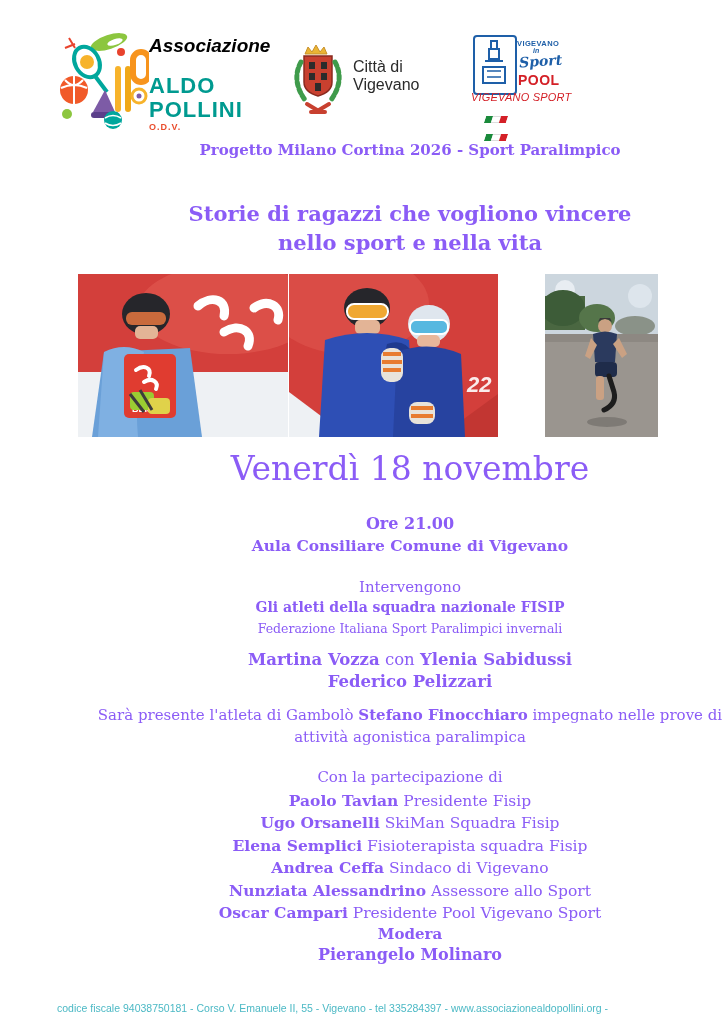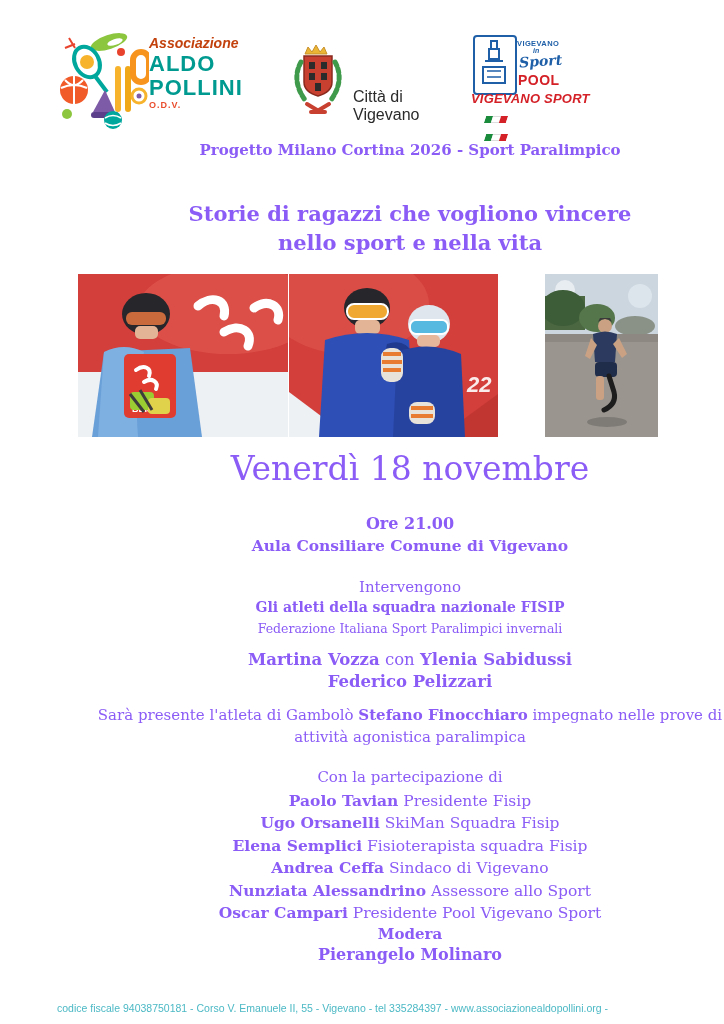--- a/index.html
+++ b/index.html
@@ -5,34 +5,34 @@
   html,body{margin:0;padding:0;background:#ffffff;}
   .page{position:relative;width:724px;height:1024px;background:#ffffff;overflow:hidden;
         font-family:"DejaVu Serif",serif;}
   .abs{position:absolute;}
   .c{position:absolute;left:0;width:724px;text-align:center;}
   .teal{color:#8b5cf6;padding-left:48px;}
   .b{font-weight:700;}
   
   .logo-ap{position:absolute;left:57px;top:30px;width:195px;height:100px;}
   .logo-ap .txt{position:absolute;left:92px;top:6px;font-family:"Liberation Sans",sans-serif;line-height:1;}
-  .ap-assoc{display:block;color:#c2410c;font-style:italic;font-weight:700;font-size:14px;margin-bottom:3px;}
+  .ap-assoc{display:block;color:#000000;font-style:italic;font-weight:700;font-size:19px;margin-bottom:20px;}
   .ap-big{display:block;color:#009a90;font-weight:700;font-size:22px;letter-spacing:1px;margin-bottom:2px;}
   .ap-odv{display:block;color:#e94e2e;font-weight:700;font-size:9px;letter-spacing:1px;margin-top:2px;}
   .logo-cv{position:absolute;left:287px;top:42px;width:160px;height:80px;}
   .cv-text{position:absolute;left:66px;top:16px;font-family:"Liberation Sans",sans-serif;
-           color:#2b2b2b;font-size:16px;line-height:1.15;margin-top:30px;}
+           color:#2b2b2b;font-size:16px;line-height:1.15;}
   .logo-pool{position:absolute;left:471px;top:31px;width:90px;height:96px;font-family:"Liberation Sans",sans-serif;}
   .pool-box{position:absolute;left:2px;top:4px;width:40px;height:56px;border:2px solid #1e5fa8;border-radius:4px;}
   .pool-vig{position:absolute;left:46px;top:8px;color:#1e5fa8;font-weight:700;font-size:7.5px;letter-spacing:.4px;}
   .pool-in{position:absolute;left:62px;top:16px;color:#1e5fa8;font-style:italic;font-weight:700;font-size:7px;}
   .pool-sport{position:absolute;left:48px;top:22px;color:#1e5fa8;font-style:italic;font-weight:700;font-size:14px;
               font-family:"DejaVu Serif",serif;transform:rotate(-4deg);}
   .pool-pool{position:absolute;left:47px;top:41px;color:#d42027;font-weight:700;font-size:14px;letter-spacing:.5px;}
-  .pool-vs{position:absolute;left:0px;top:60px;color:#d42027;font-weight:700;font-style:italic;font-size:13px;
+  .pool-vs{position:absolute;left:0px;top:60px;color:#d42027;font-weight:400;font-style:italic;font-size:11px;
            letter-spacing:.2px;white-space:nowrap;}
   .pool-flags{position:absolute;left:14px;top:78px;width:60px;height:8px;}
   .flag{display:inline-block;width:22px;height:7px;margin-right:8px;transform:skewX(-18deg);overflow:hidden;}
   .flag i{display:inline-block;width:33.3%;height:100%;float:left;}
   .fg{background:#1a8a3b;} .fw{background:#ffffff;border-top:1px solid #ddd;border-bottom:1px solid #ddd;box-sizing:border-box;} .fr{background:#d42027;}
   .logo-fisip{position:absolute;left:578px;top:50px;width:120px;height:66px;font-family:"Liberation Sans",sans-serif;}
   .fisip-name{position:absolute;left:0;top:2px;color:#1b5bab;font-weight:700;font-style:italic;font-size:27px;
               letter-spacing:1px;line-height:1;}
   .fisip-sub{position:absolute;left:8px;top:33px;color:#1b5bab;font-size:5.6px;font-weight:700;line-height:1.5;
              letter-spacing:.2px;white-space:nowrap;}

